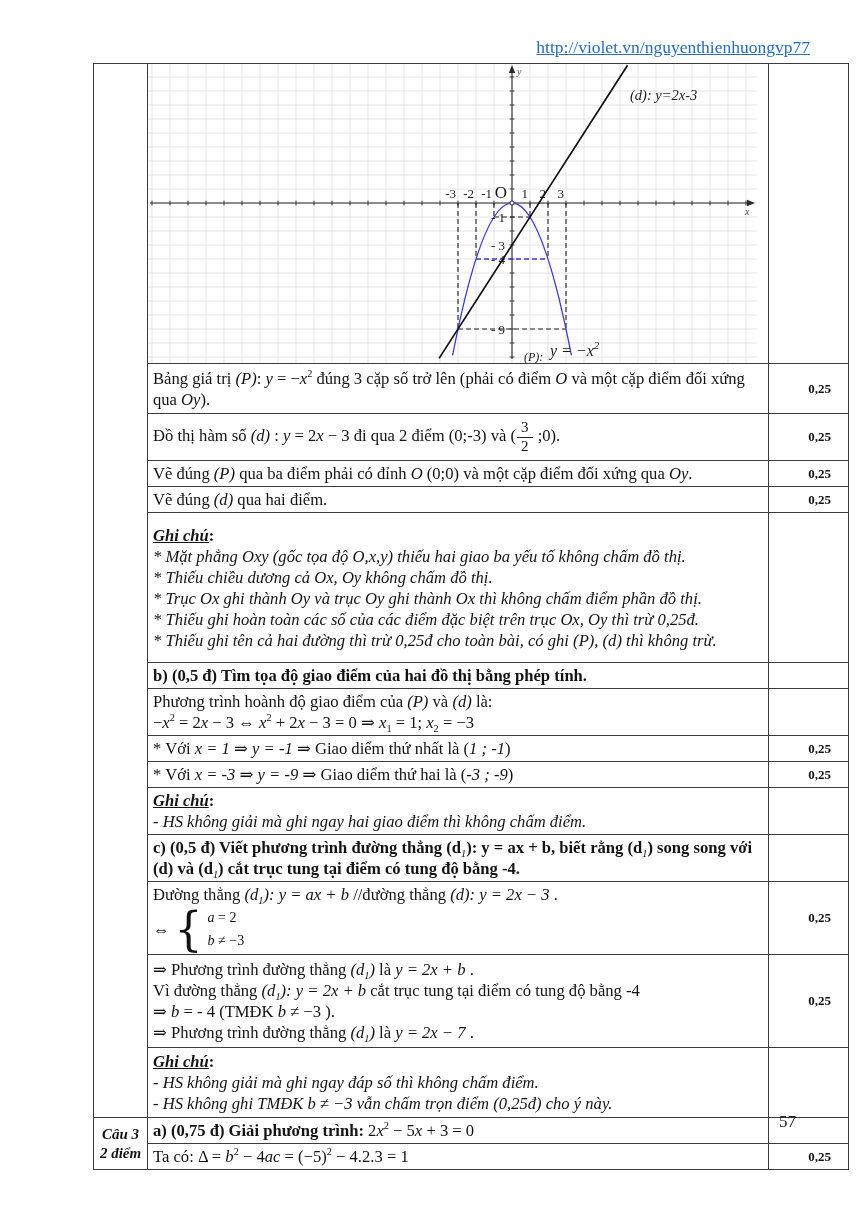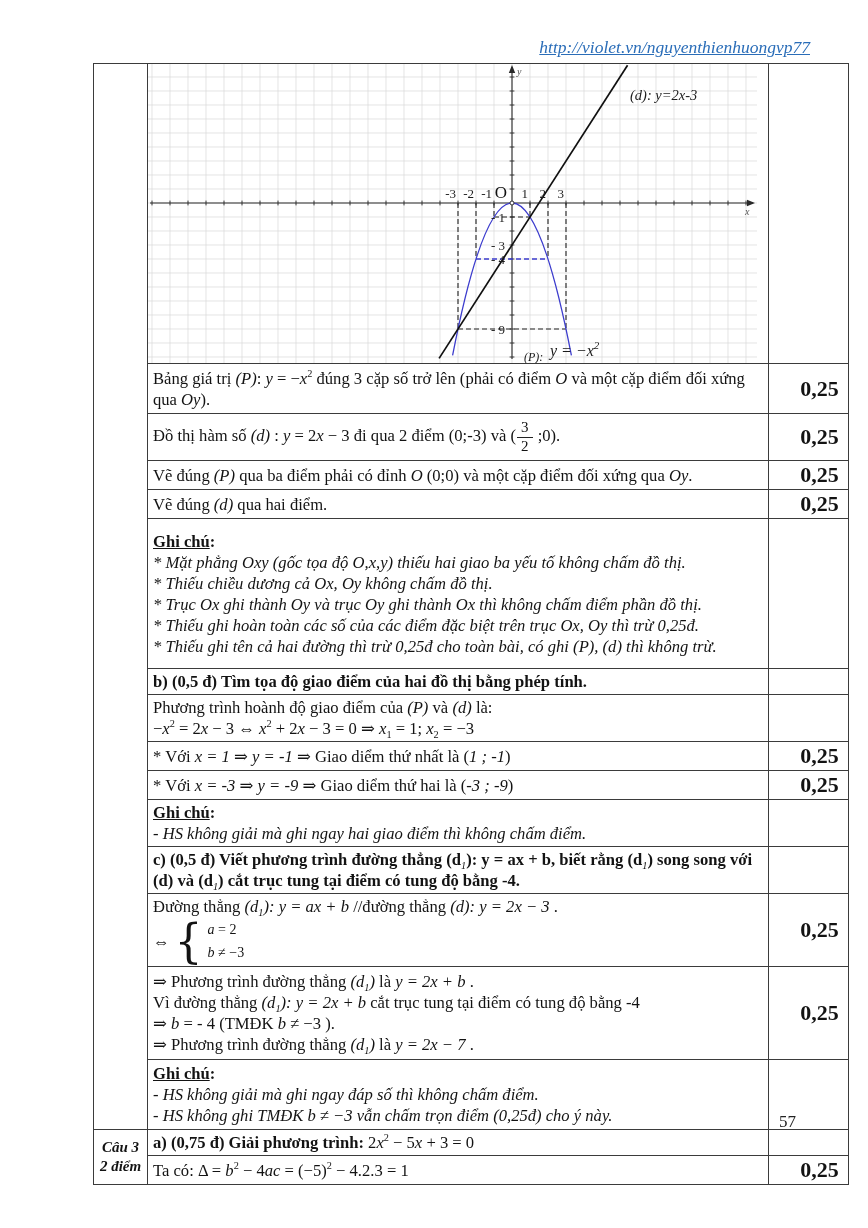--- a/index.html
+++ b/index.html
@@ -1,34 +1,34 @@
 <!DOCTYPE html>
 <html><head>
 <meta charset="utf-8">
 <style>
   html,body{margin:0;padding:0;background:#e9e9e9;}
   .page{position:relative;width:868px;height:1228px;background:#ffffff;overflow:hidden;
         font-family:"Liberation Serif","DejaVu Serif",serif;color:#131313;}
   .toplink{position:absolute;top:37px;right:58px;font-size:17.5px;color:#2a6db8;
-           text-decoration:underline;cursor:pointer;font-style:italic;}
+           text-decoration:underline;cursor:pointer;}
   .pagenum{position:absolute;left:779px;top:1112px;font-size:17px;color:#222;}
   table.rubric{position:absolute;left:93px;top:63px;border-collapse:collapse;table-layout:fixed;}
   table.rubric td{border:1.5px solid #3b3b3b;overflow:hidden;}
   td.lbl{width:53px;text-align:center;vertical-align:middle;font-weight:bold;font-size:15px;
          line-height:19px;padding:0;font-style:italic;}
   td.content{width:609px;font-size:16.6px;line-height:21px;padding:2px 6px 2px 5px;
              vertical-align:middle;}
-  td.pts{width:55px;text-align:center;vertical-align:middle;font-weight:bold;font-size:22px;padding-left:23px;}
+  td.pts{width:55px;text-align:center;vertical-align:middle;font-weight:bold;font-size:13px;padding-left:23px;}
   td.graph-cell{padding:0;vertical-align:top;}
   svg{display:block;}
   .line{min-height:20px;}
   .seg-i{font-style:italic;}
   .seg-b{font-weight:bold;}
   .seg-bi{font-weight:bold;}
-  .seg-bu{font-weight:bold;text-decoration:underline;}
+  .seg-bu{font-weight:bold;font-style:italic;text-decoration:underline;}
   .seg-sup{vertical-align:super;font-size:0.62em;line-height:0;}
   .seg-sub{vertical-align:sub;font-size:0.62em;line-height:0;}
   .seg-isub{font-style:italic;vertical-align:sub;font-size:0.62em;line-height:0;}
   .frac{display:inline-block;vertical-align:middle;text-align:center;line-height:1.02;margin:0 1px;}
   .frac .ft{display:block;font-size:15px;padding:0 4px 1px 4px;border-bottom:1.3px solid #222;}
   .frac .fb{display:block;font-size:15px;padding-top:1px;}
   .sysline{display:flex;align-items:center;gap:5px;margin-top:1px;}
   .brace{font-size:44px;font-weight:400;line-height:0.9;transform:scaleY(1.08);font-family:"DejaVu Serif",serif;}
   .syscol .eq{line-height:23px;font-size:14px;}
 </style>

